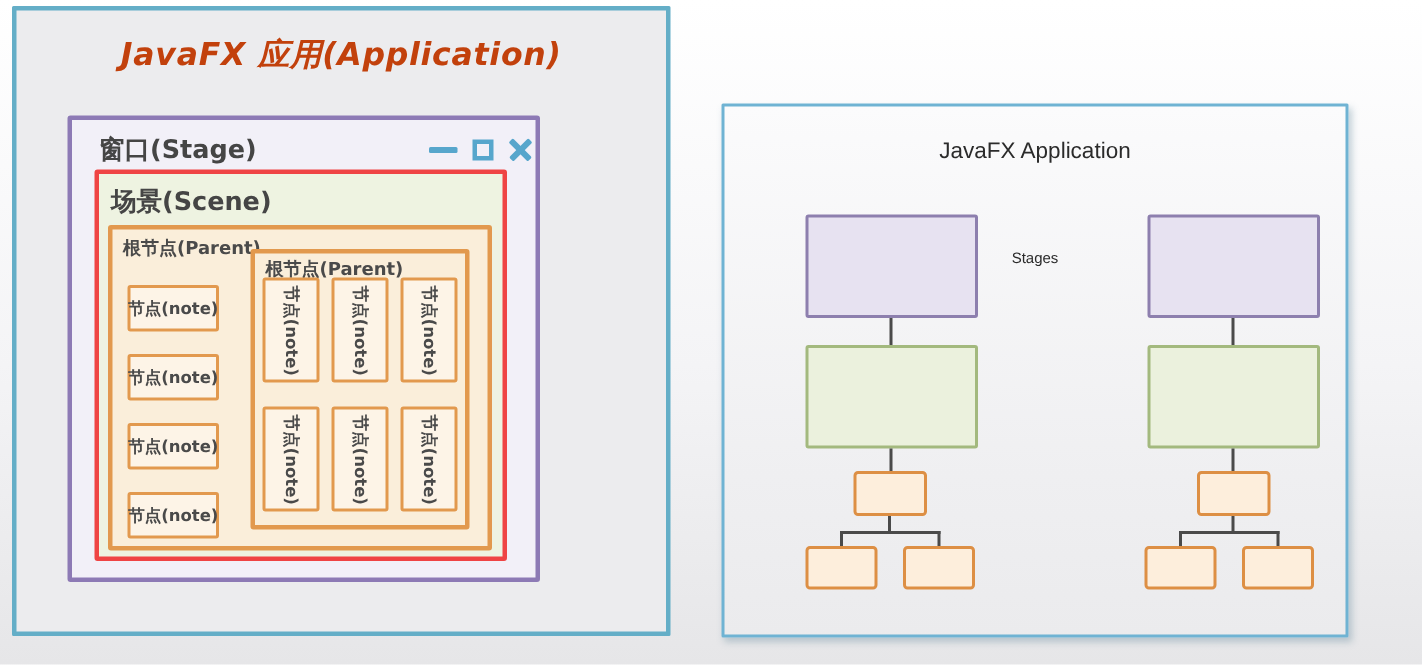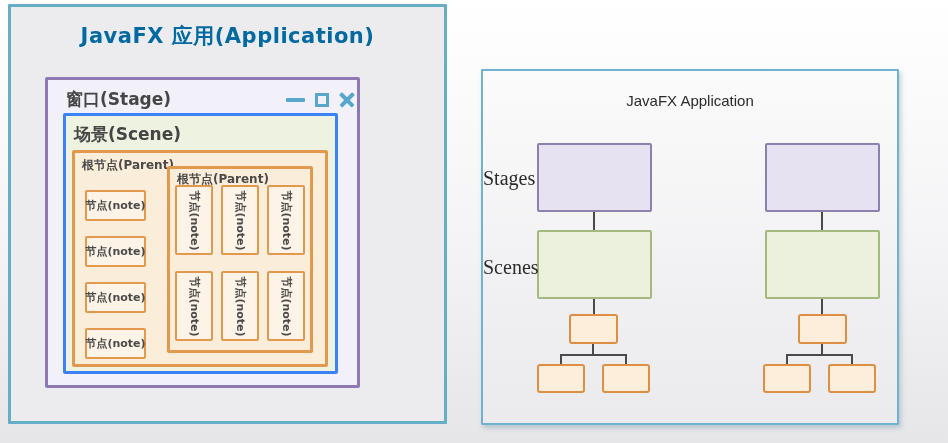--- a/index.html
+++ b/index.html
@@ -11,21 +11,21 @@
     color:#454545;
   }
 
   
   .left-panel {
     position:absolute; left:8px; top:4px; width:439px; height:420px;
     border:3px solid #64aec7; background:#ececee; border-radius:1px;
   }
   .left-title {
     position:absolute; top:15px; left:0; width:100%; text-align:center;
-    font-size:21px; font-weight:700; color:#0369a1; letter-spacing:0.5px;
+    font-size:21px; font-weight:700; color:#c2410c; letter-spacing:0.5px;font-style:italic;
   }
   .stage-box {
     position:absolute; left:34px; top:70px; width:315px; height:311px;
     border:3px solid #8d7ab5; background:#f2f0f8; border-radius:2px;
   }
   .stage-header {
     display:flex; align-items:center; justify-content:space-between;
     padding:8px 2px 0 18px;
   }
   .stage-title { font-size:17px; font-weight:700; color:#454545; }
@@ -35,21 +35,21 @@
   .ic-close { position:relative; width:16px; height:16px; }
   .ic-close::before, .ic-close::after {
     content:""; position:absolute; left:-1px; top:6px; width:18px; height:3.5px;
     background:#57a6cc; border-radius:1px;
   }
   .ic-close::before { transform:rotate(45deg); }
   .ic-close::after  { transform:rotate(-45deg); }
 
   .scene-box {
     position:absolute; left:15px; top:33px; width:275px; height:261px;
-    border:3px solid #3b82f6; background:#eef3e1; border-radius:2px;
+    border:3px solid #ef4444; background:#eef3e1; border-radius:2px;
   }
   .scene-title { padding:7px 0 0 8px; font-size:17px; font-weight:700; color:#454545; }
 
   .parent-box {
     position:absolute; left:6px; top:34px; width:256px; height:217px;
     border:3px solid #e2994e; background:#faeeda; border-radius:2px;
   }
   .parent-label { position:absolute; left:7px; top:4px; font-size:12px; font-weight:700; color:#4a4a4a; }
 
   .note-col {
@@ -88,22 +88,22 @@
     background: linear-gradient(180deg, #fbfbfc 0%, #efeff1 70%, #ebebed 100%);
     box-shadow: 2px 3px 5px rgba(90,130,150,0.35);
     border-radius:1px;
     font-family:"Liberation Sans", sans-serif;
   }
   .right-title {
     position:absolute; top:21px; left:0; width:100%; text-align:center;
     font-size:15px; color:#2b2b2b;
   }
   .diagram-label {
-    position:absolute; left:0; width:100%; text-align:left;
-    font-size:20px; color:#2b2b2b;font-family:Liberation Serif, serif;
+    position:absolute; left:0; width:100%; text-align:center;
+    font-size:10px; color:#2b2b2b;
   }
   .lbl-stages { top:96px; }
   .lbl-scenes { top:185px; }
   .lbl-graphs { top:266px; }
 
   .node { position:absolute; border-radius:2px; }
   .stage-node { width:115px; height:69px; border:2px solid #8d7fae; background:#e7e2f1; }
   .scene-node { width:115px; height:69px; border:2px solid #a3b97e; background:#ebf1dd; }
   .graph-root  { width:49px; height:30px; border:2px solid #dd8f44; background:#fdeedc; border-radius:3px; }
   .graph-child { width:48px; height:29px; border:2px solid #dd8f44; background:#fdeedc; border-radius:3px; }
@@ -172,21 +172,20 @@
 
   <div class="node stage-node" style="left:54px; top:72px;"></div>
   <div class="node stage-node" style="left:282px; top:72px;"></div>
   <div class="diagram-label lbl-stages">Stages</div>
 
   <div class="conn" style="left:110px; top:141px; width:2px; height:18px;"></div>
   <div class="conn" style="left:338px; top:141px; width:2px; height:18px;"></div>
 
   <div class="node scene-node" style="left:54px; top:159px;"></div>
   <div class="node scene-node" style="left:282px; top:159px;"></div>
-  <div class="diagram-label lbl-scenes">Scenes</div>
 
   <div class="conn" style="left:110px; top:228px; width:2px; height:15px;"></div>
   <div class="conn" style="left:338px; top:228px; width:2px; height:15px;"></div>
 
   <div class="node graph-root" style="left:86px; top:243px;"></div>
   <div class="node graph-root" style="left:315px; top:243px;"></div>
 
   <div class="conn" style="left:109px; top:273px; width:2px; height:12px;"></div>
   <div class="conn" style="left:77px;  top:283px; width:67px; height:2px;"></div>
   <div class="conn" style="left:77px;  top:283px; width:2px; height:10px;"></div>

